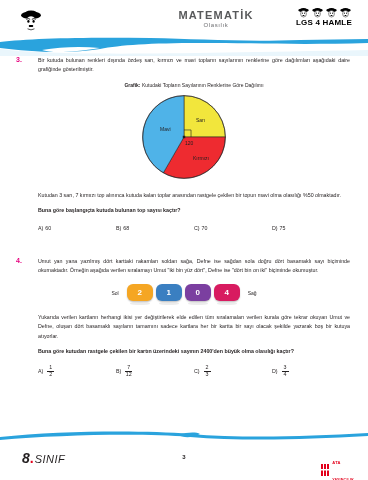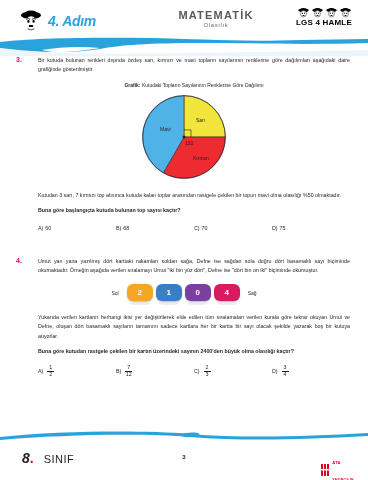--- a/index.html
+++ b/index.html
@@ -82,21 +82,21 @@
     background:rgba(0,0,0,.07);border-radius:50%;
   }
   .card-gap{width:2px;}
 
   
   .footer-wave{position:absolute;left:0;bottom:36px;width:368px;height:16px;}
   .footer{position:absolute;left:0;bottom:10px;width:368px;height:24px;}
   .grade{position:absolute;left:22px;top:4px;display:flex;align-items:baseline;}
   .grade .eight{font-size:14px;font-weight:bold;font-style:italic;color:#231f20;}
   .grade .dot{color:#e3001b;font-size:14px;font-weight:bold;}
-  .grade .sinif{font-size:11px;color:#231f20;letter-spacing:.5px;margin-left:10px;}
+  .grade .sinif{font-size:11px;color:#231f20;letter-spacing:.5px;margin-left:1px;font-style:italic;}
   .pagenum{position:absolute;left:0;top:8px;width:368px;text-align:center;font-size:6px;font-weight:bold;color:#231f20;}
   .publisher{position:absolute;right:14px;top:5px;display:flex;align-items:center;gap:2px;}
   .pub-mark{width:9px;height:12px;position:relative;}
   .pub-text{line-height:1.05;}
   .pub-text .l1{font-size:4px;font-weight:bold;color:#e3001b;letter-spacing:.3px;}
   .pub-text .l2{font-size:3.6px;font-weight:bold;color:#e3001b;letter-spacing:.2px;}
 </style>
 </head>
 <body>
 
@@ -111,21 +111,20 @@
           <path d="M14 17 q1-11 16-11 q15 0 16 11 z" fill="#000"></path>
           <ellipse cx="30" cy="34" rx="13" ry="15" fill="#fff"></ellipse>
           <ellipse cx="24" cy="31" rx="2.6" ry="3.2" fill="#000"></ellipse>
           <ellipse cx="36" cy="31" rx="2.6" ry="3.2" fill="#000"></ellipse>
           <path d="M19 26 q5-3 9 0" stroke="#000" stroke-width="2" fill="none"></path>
           <path d="M32 26 q5-3 9 0" stroke="#000" stroke-width="2" fill="none"></path>
           <rect x="25" y="39" width="10" height="5" rx="1.6" fill="#000"></rect>
           <path d="M22 48 q8 5 16 0" stroke="#000" stroke-width="1.6" fill="none"></path>
         </svg>
       </span>
-      <span class="step-title">4. Adım</span>
     </div>
 
     <div class="hdr-center">
       <div class="subject">MATEMATİK</div>
       <div class="topic">Olasılık</div>
     </div>
 
     <div class="hdr-right">
       <div class="heads">
         <svg viewBox="0 0 40 34" width="13" height="11">

